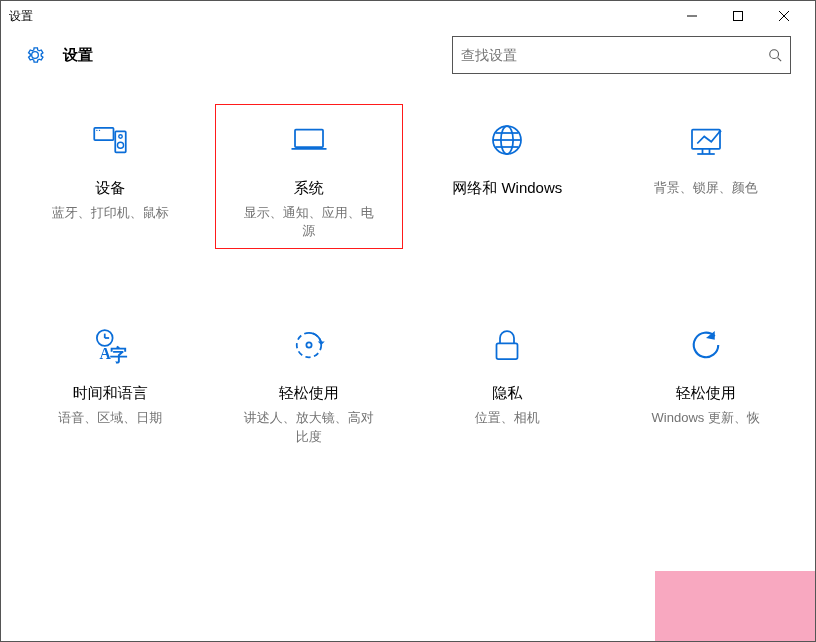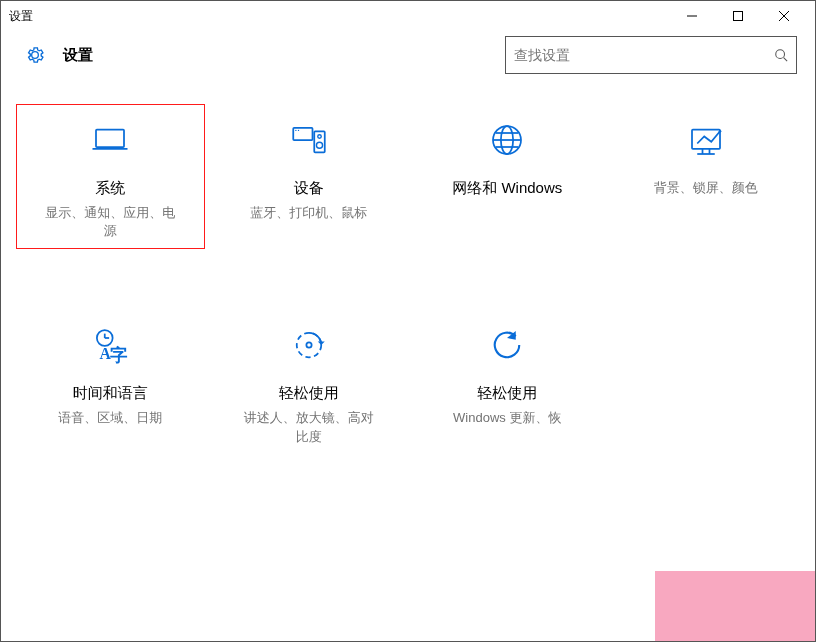--- a/index.html
+++ b/index.html
@@ -37,26 +37,27 @@
     }
     .gear-wrap { width: 32px; display:flex; align-items:center; justify-content:center; }
     .gear-svg { width: 20px; height: 20px; }
     .header-title {
       font-size: 15px;
       font-weight: 600;
       margin-left: 12px;
     }
     .header-spacer { flex: 1; }
     .search-box {
-      width: 292px;
+      width: 339px;
       height: 32px;
       border: 1px solid #555;
       display: flex;
       align-items: center;
       padding: 18px 8px;
+      margin-right: 6px;
     }
     .search-input {
       flex: 1;
       border: none;
       outline: none;
       font-size: 14px;
       color: #767676;
       background: transparent;
     }
     .search-input::placeholder { color: #767676; }
@@ -149,45 +150,45 @@
   <div class="search-box">
     <input class="search-input" placeholder="查找设置" style="">
     <svg class="search-icon-svg" viewBox="0 0 16 16">
       <circle cx="7" cy="7" r="5" fill="none" stroke="#555" stroke-width="1.2"></circle>
       <line x1="11" y1="11" x2="15" y2="15" stroke="#555" stroke-width="1.2"></line>
     </svg>
   </div>
 </div>
 
 <div class="grid" id="grid">
-    <div class="tile highlight">
-      <div class="tile-icon">
-        <svg viewBox="0 0 48 48">
-          <rect x="8" y="12" width="32" height="20" rx="1" fill="none" stroke="#0a6dd8" stroke-width="2"></rect>
-          <line x1="4" y1="34" x2="44" y2="34" stroke="#0a6dd8" stroke-width="2"></line>
-        </svg>
-      </div>
-      <div class="tile-title">系统</div>
-      <div class="tile-desc">显示、通知、应用、电
-源</div>
-    </div>
     <div class="tile">
       <div class="tile-icon">
         <svg viewBox="0 0 48 48">
           <rect x="6" y="10" width="22" height="14" rx="1" fill="none" stroke="#0a6dd8" stroke-width="2"></rect>
           <circle cx="9" cy="13" r="0.8" fill="#0a6dd8"></circle>
           <circle cx="12" cy="13" r="0.8" fill="#0a6dd8"></circle>
           <rect x="30" y="14" width="12" height="24" rx="1" fill="none" stroke="#0a6dd8" stroke-width="2"></rect>
           <circle cx="36" cy="20" r="2" fill="none" stroke="#0a6dd8" stroke-width="1.6"></circle>
           <circle cx="36" cy="30" r="3.5" fill="none" stroke="#0a6dd8" stroke-width="1.6"></circle>
         </svg>
       </div>
       <div class="tile-title">设备</div>
       <div class="tile-desc">蓝牙、打印机、鼠标</div>
     </div>
+    <div class="tile highlight">
+      <div class="tile-icon">
+        <svg viewBox="0 0 48 48">
+          <rect x="8" y="12" width="32" height="20" rx="1" fill="none" stroke="#0a6dd8" stroke-width="2"></rect>
+          <line x1="4" y1="34" x2="44" y2="34" stroke="#0a6dd8" stroke-width="2"></line>
+        </svg>
+      </div>
+      <div class="tile-title">系统</div>
+      <div class="tile-desc">显示、通知、应用、电
+源</div>
+    </div>
     <div class="tile">
       <div class="tile-icon">
         <svg viewBox="0 0 48 48">
           <circle cx="24" cy="24" r="16" fill="none" stroke="#0a6dd8" stroke-width="2"></circle>
           <ellipse cx="24" cy="24" rx="7" ry="16" fill="none" stroke="#0a6dd8" stroke-width="2"></ellipse>
           <line x1="8" y1="24" x2="40" y2="24" stroke="#0a6dd8" stroke-width="2"></line>
           <line x1="11" y1="16" x2="37" y2="16" stroke="#0a6dd8" stroke-width="2"></line>
           <line x1="11" y1="32" x2="37" y2="32" stroke="#0a6dd8" stroke-width="2"></line>
         </svg>
       </div>
@@ -228,20 +229,30 @@
           <circle cx="24" cy="24" r="3" fill="none" stroke="#0a6dd8" stroke-width="2"></circle>
         </svg>
       </div>
       <div class="tile-title">轻松使用</div>
       <div class="tile-desc">讲述人、放大镜、高对
 比度</div>
     </div>
     <div class="tile">
       <div class="tile-icon">
         <svg viewBox="0 0 48 48">
+          <rect x="12" y="22" width="24" height="18" rx="2" fill="none" stroke="#0a6dd8" stroke-width="2"></rect>
+          <path d="M16 22v-6a8 8 0 0 1 16 0v6" fill="none" stroke="#0a6dd8" stroke-width="2"></path>
+        </svg>
+      </div>
+      <div class="tile-title">隐私</div>
+      <div class="tile-desc">位置、相机</div>
+    </div>
+    <div class="tile">
+      <div class="tile-icon">
+        <svg viewBox="0 0 48 48">
           <path d="M38 24a14 14 0 1 1-4-9.9" fill="none" stroke="#0a6dd8" stroke-width="2.4"></path>
           <polygon points="34,8 34,18 24,16" fill="#0a6dd8"></polygon>
         </svg>
       </div>
       <div class="tile-title">轻松使用</div>
       <div class="tile-desc">Windows 更新、恢</div>
     </div>
   </div>
 
 <div class="pink-wm"></div>

